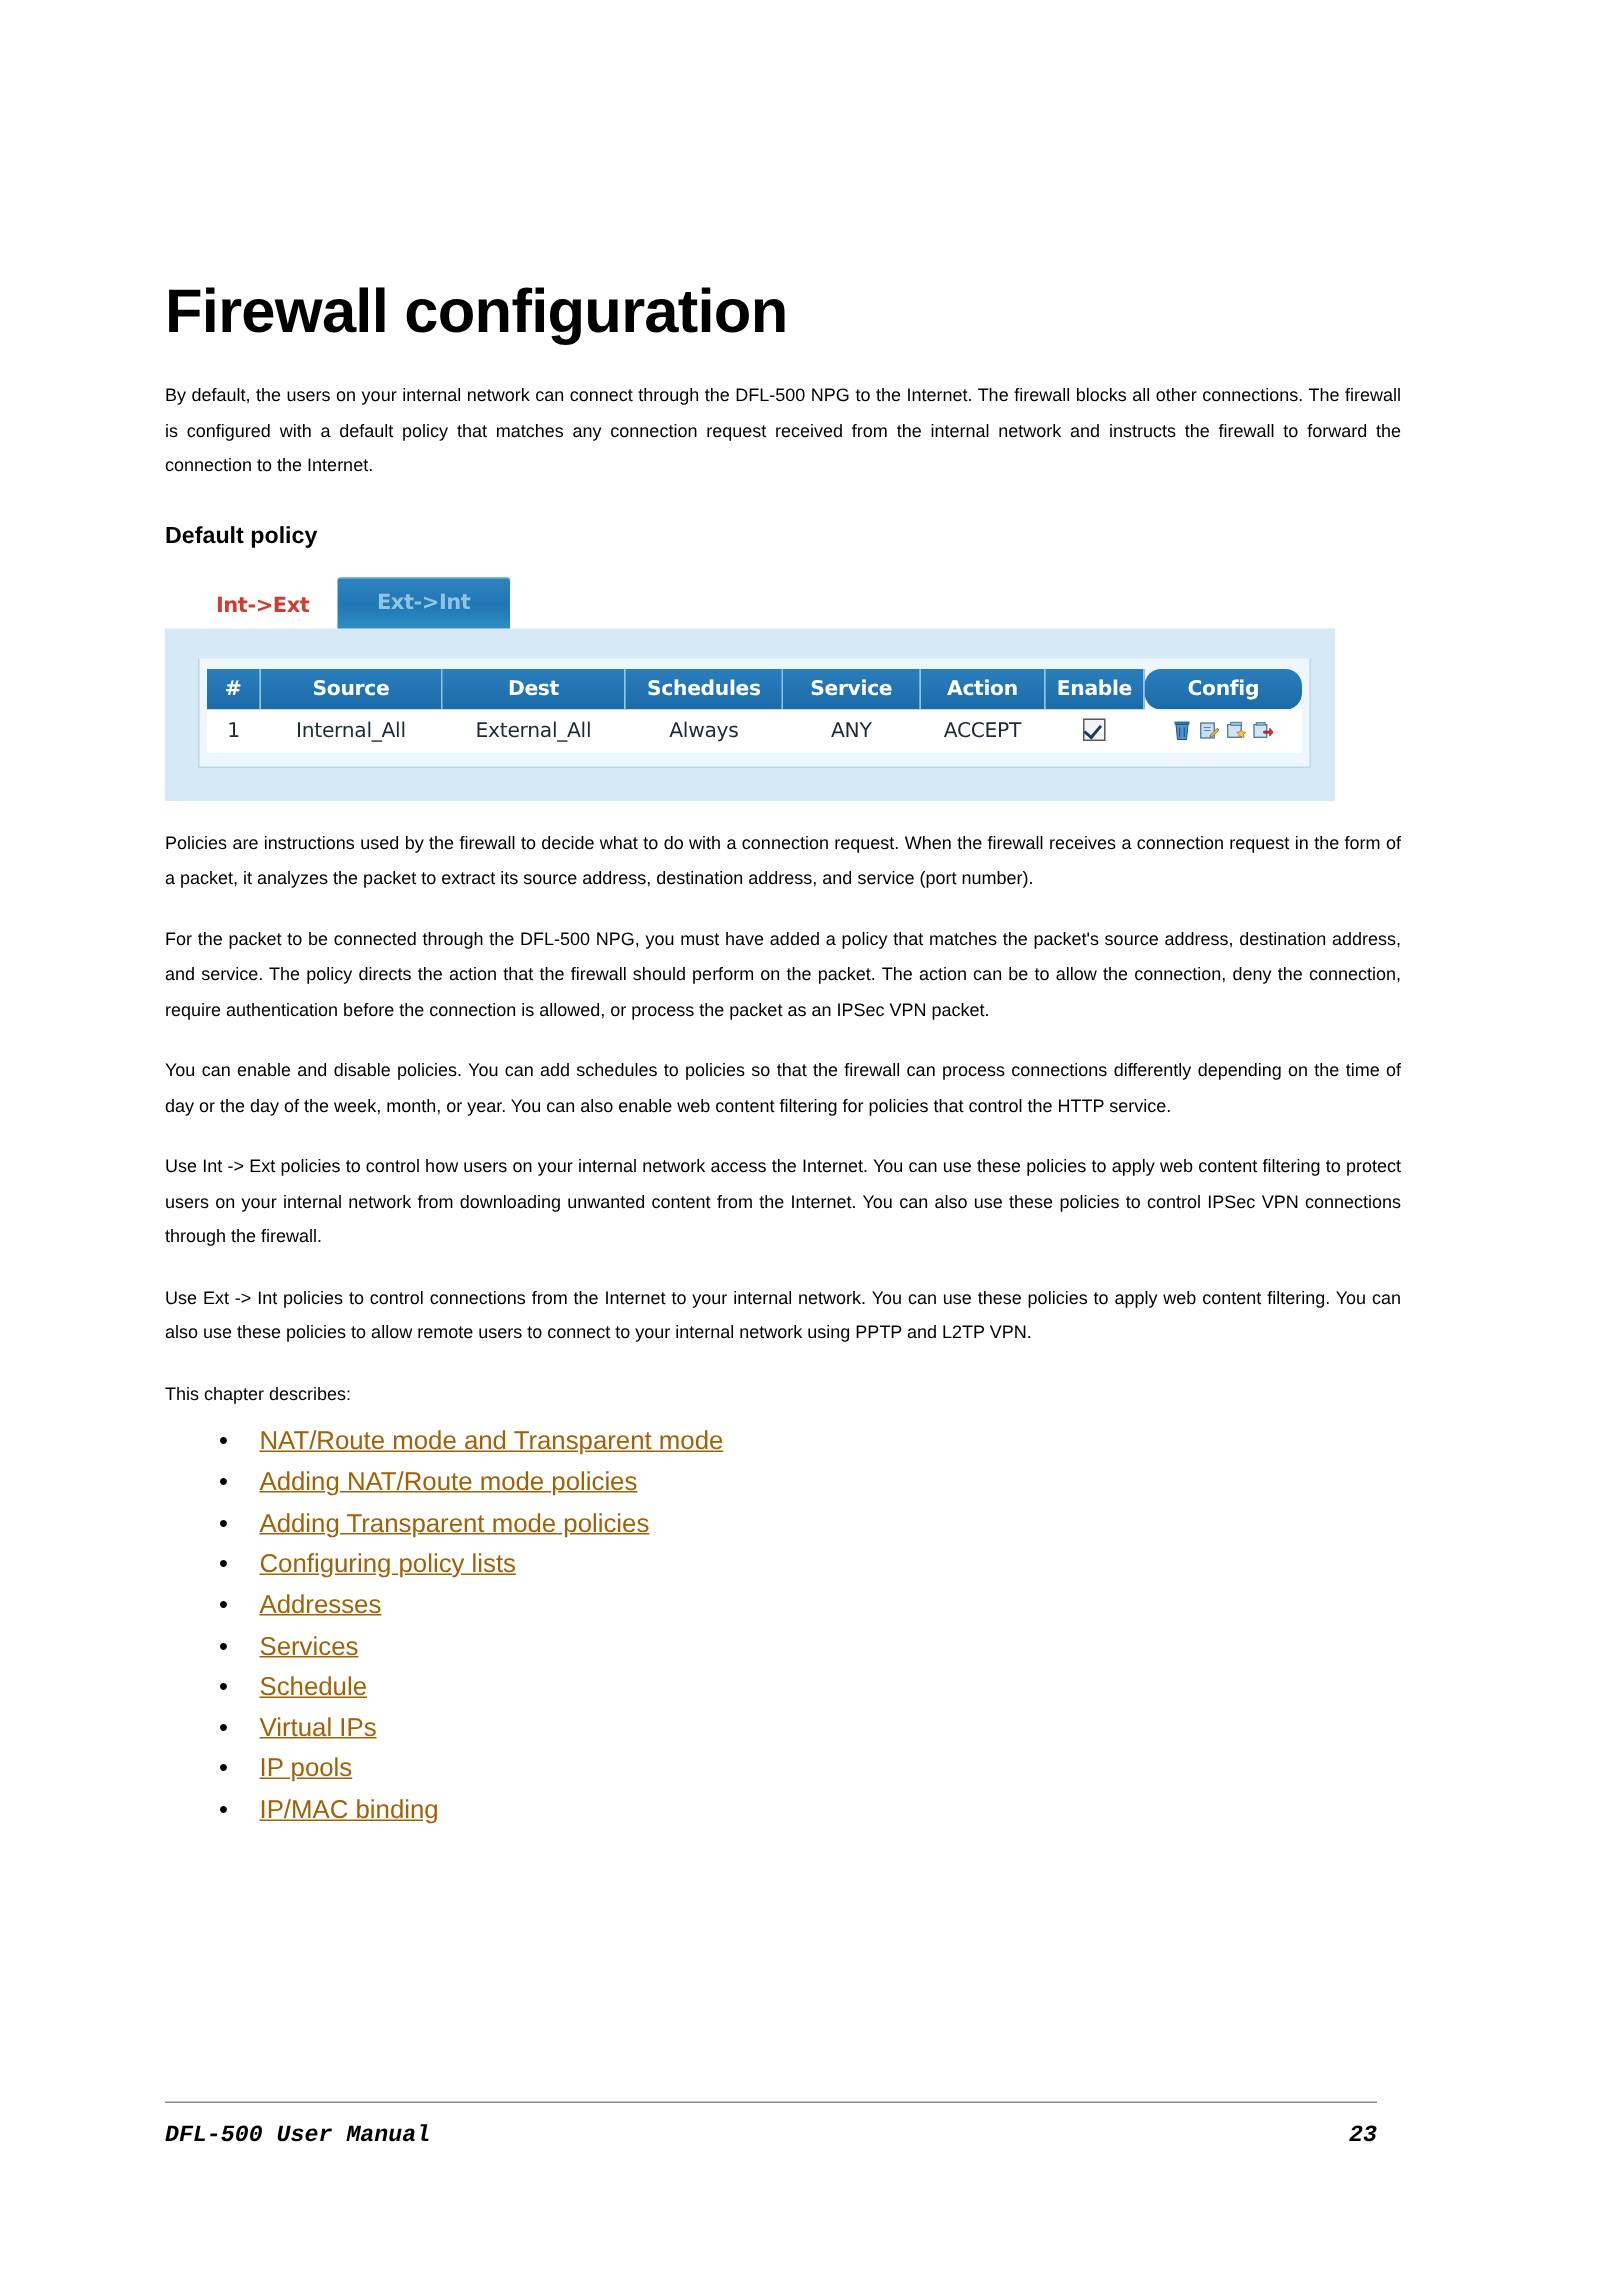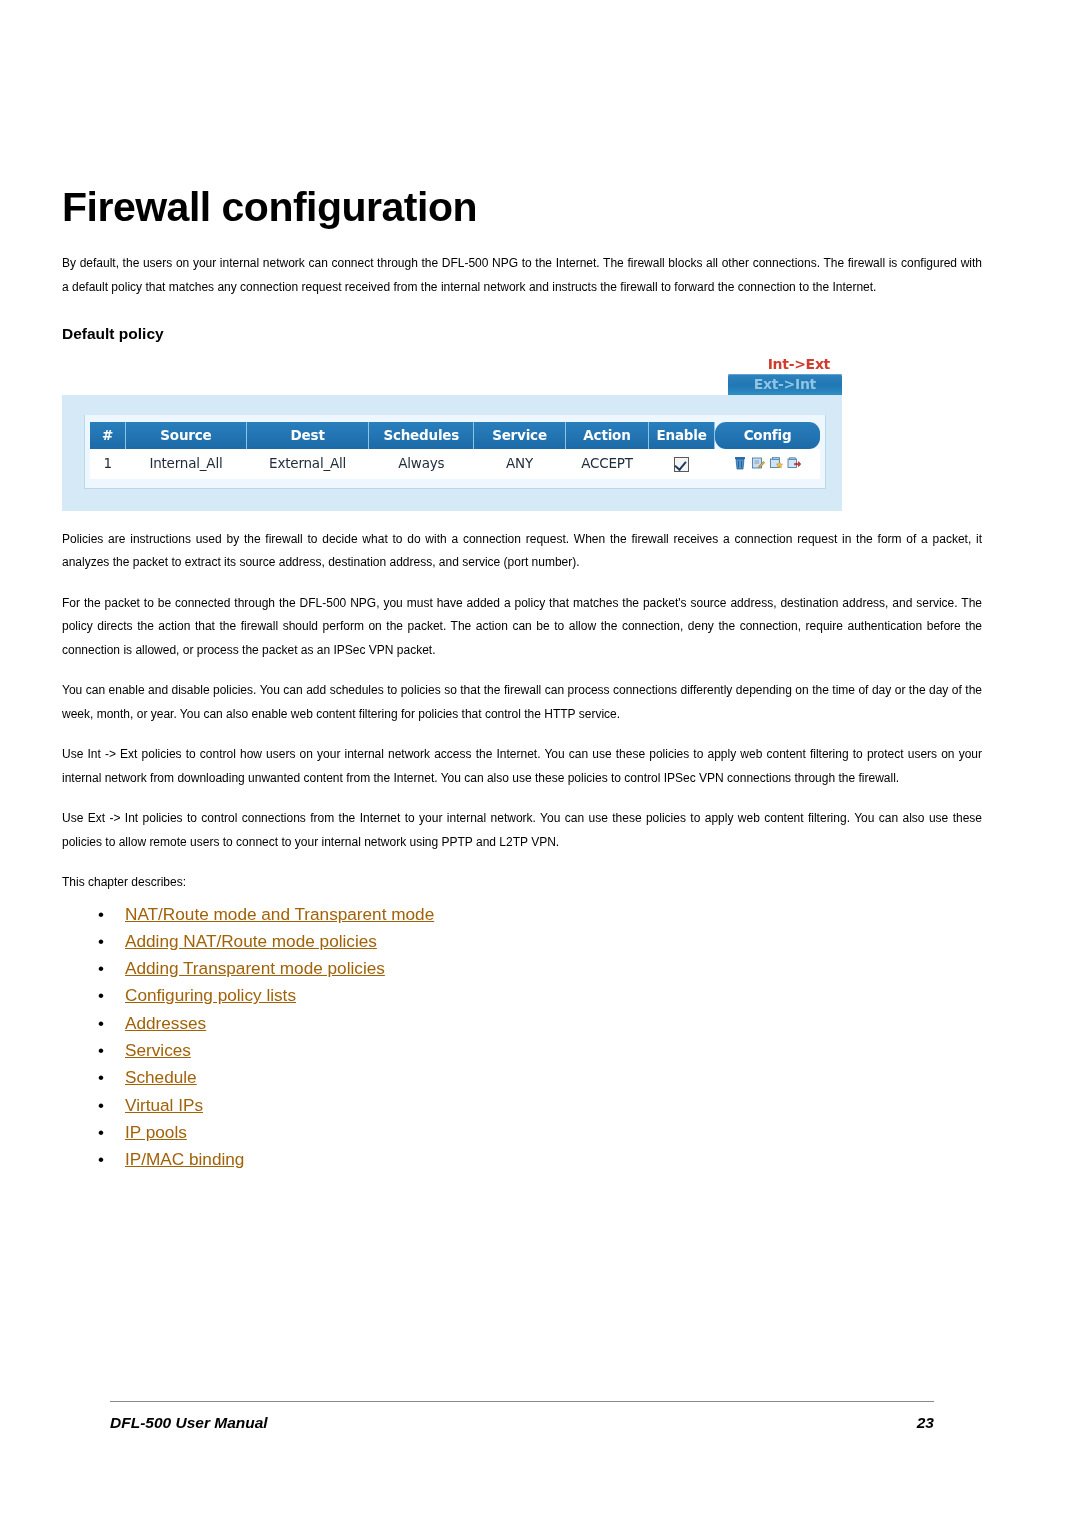--- a/index.html
+++ b/index.html
@@ -14,21 +14,21 @@
     color: #000000;
     position: relative;
     overflow: hidden;
   }
 
   .page {
     position: relative;
     width: 1044px;
     height: 1528px;
     box-sizing: border-box;
-    padding: 0 62px;
+    padding: 0 110px;
   }
 
   
   .page-title {
     font-size: 41px;
     font-weight: bold;
     letter-spacing: -0.5px;
     margin: 0;
     padding-top: 186px;
     line-height: 1.05;
@@ -59,21 +59,20 @@
     margin-left: 0px;
     width: 780px;
     position: relative;
   }
   .fig-tabrow {
     display: flex;
     align-items: flex-end;
     height: 40px;
     padding-left: 22px;
     box-sizing: border-box;
-    flex-direction: column;
   }
   .fig-tab {
     font-size: 14px;
     font-weight: bold;
     font-family: "DejaVu Sans", sans-serif;
     letter-spacing: -0.3px;
     display: flex;
     align-items: center;
     justify-content: center;
   }
@@ -193,22 +192,23 @@
   ul.chapter-list li .link {
     color: #a16207;
     text-decoration: underline;
     cursor: pointer;
   }
 
   
   .footer {
     position: absolute;
     left: 110px;
-    right: 110px;
+    right: 126px;
     bottom: 96px;
+    font-family: Liberation Mono, monospace;
   }
   .footer-rule {
     border-top: 1.6px solid #8a8a8a;
     width: 100%;
   }
   .footer-row {
     display: flex;
     justify-content: space-between;
     align-items: baseline;
     padding-top: 12px;

